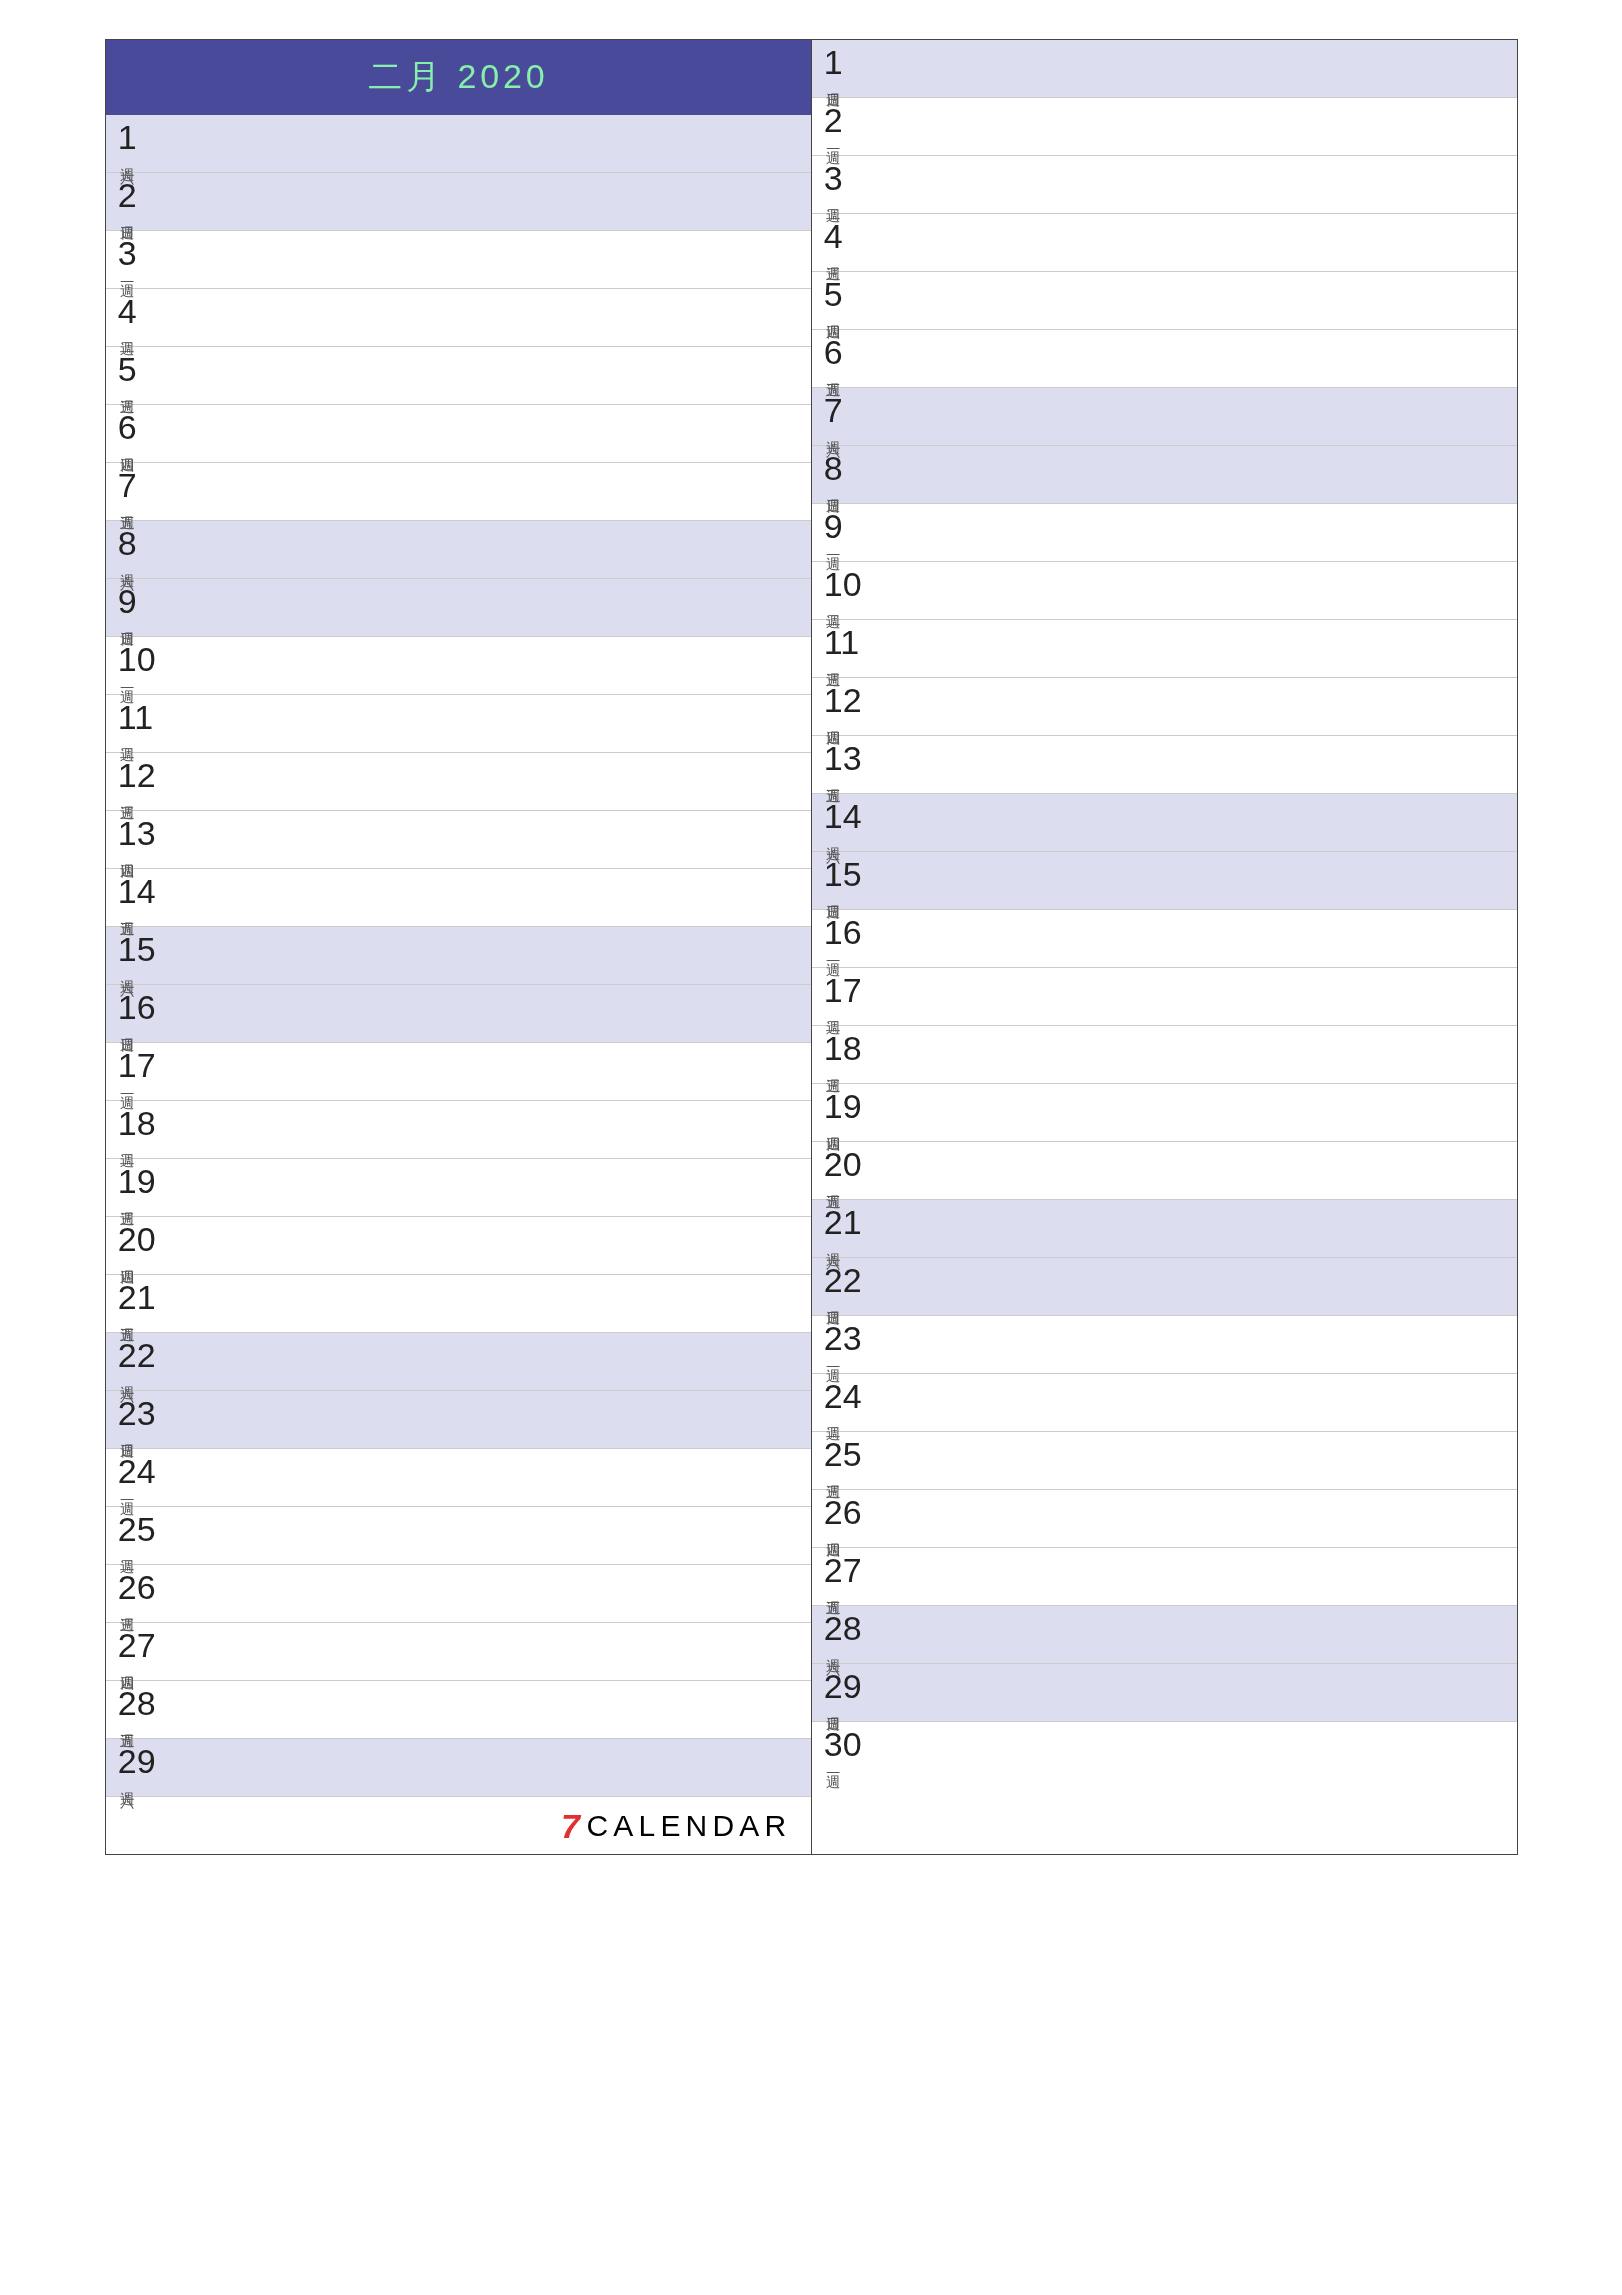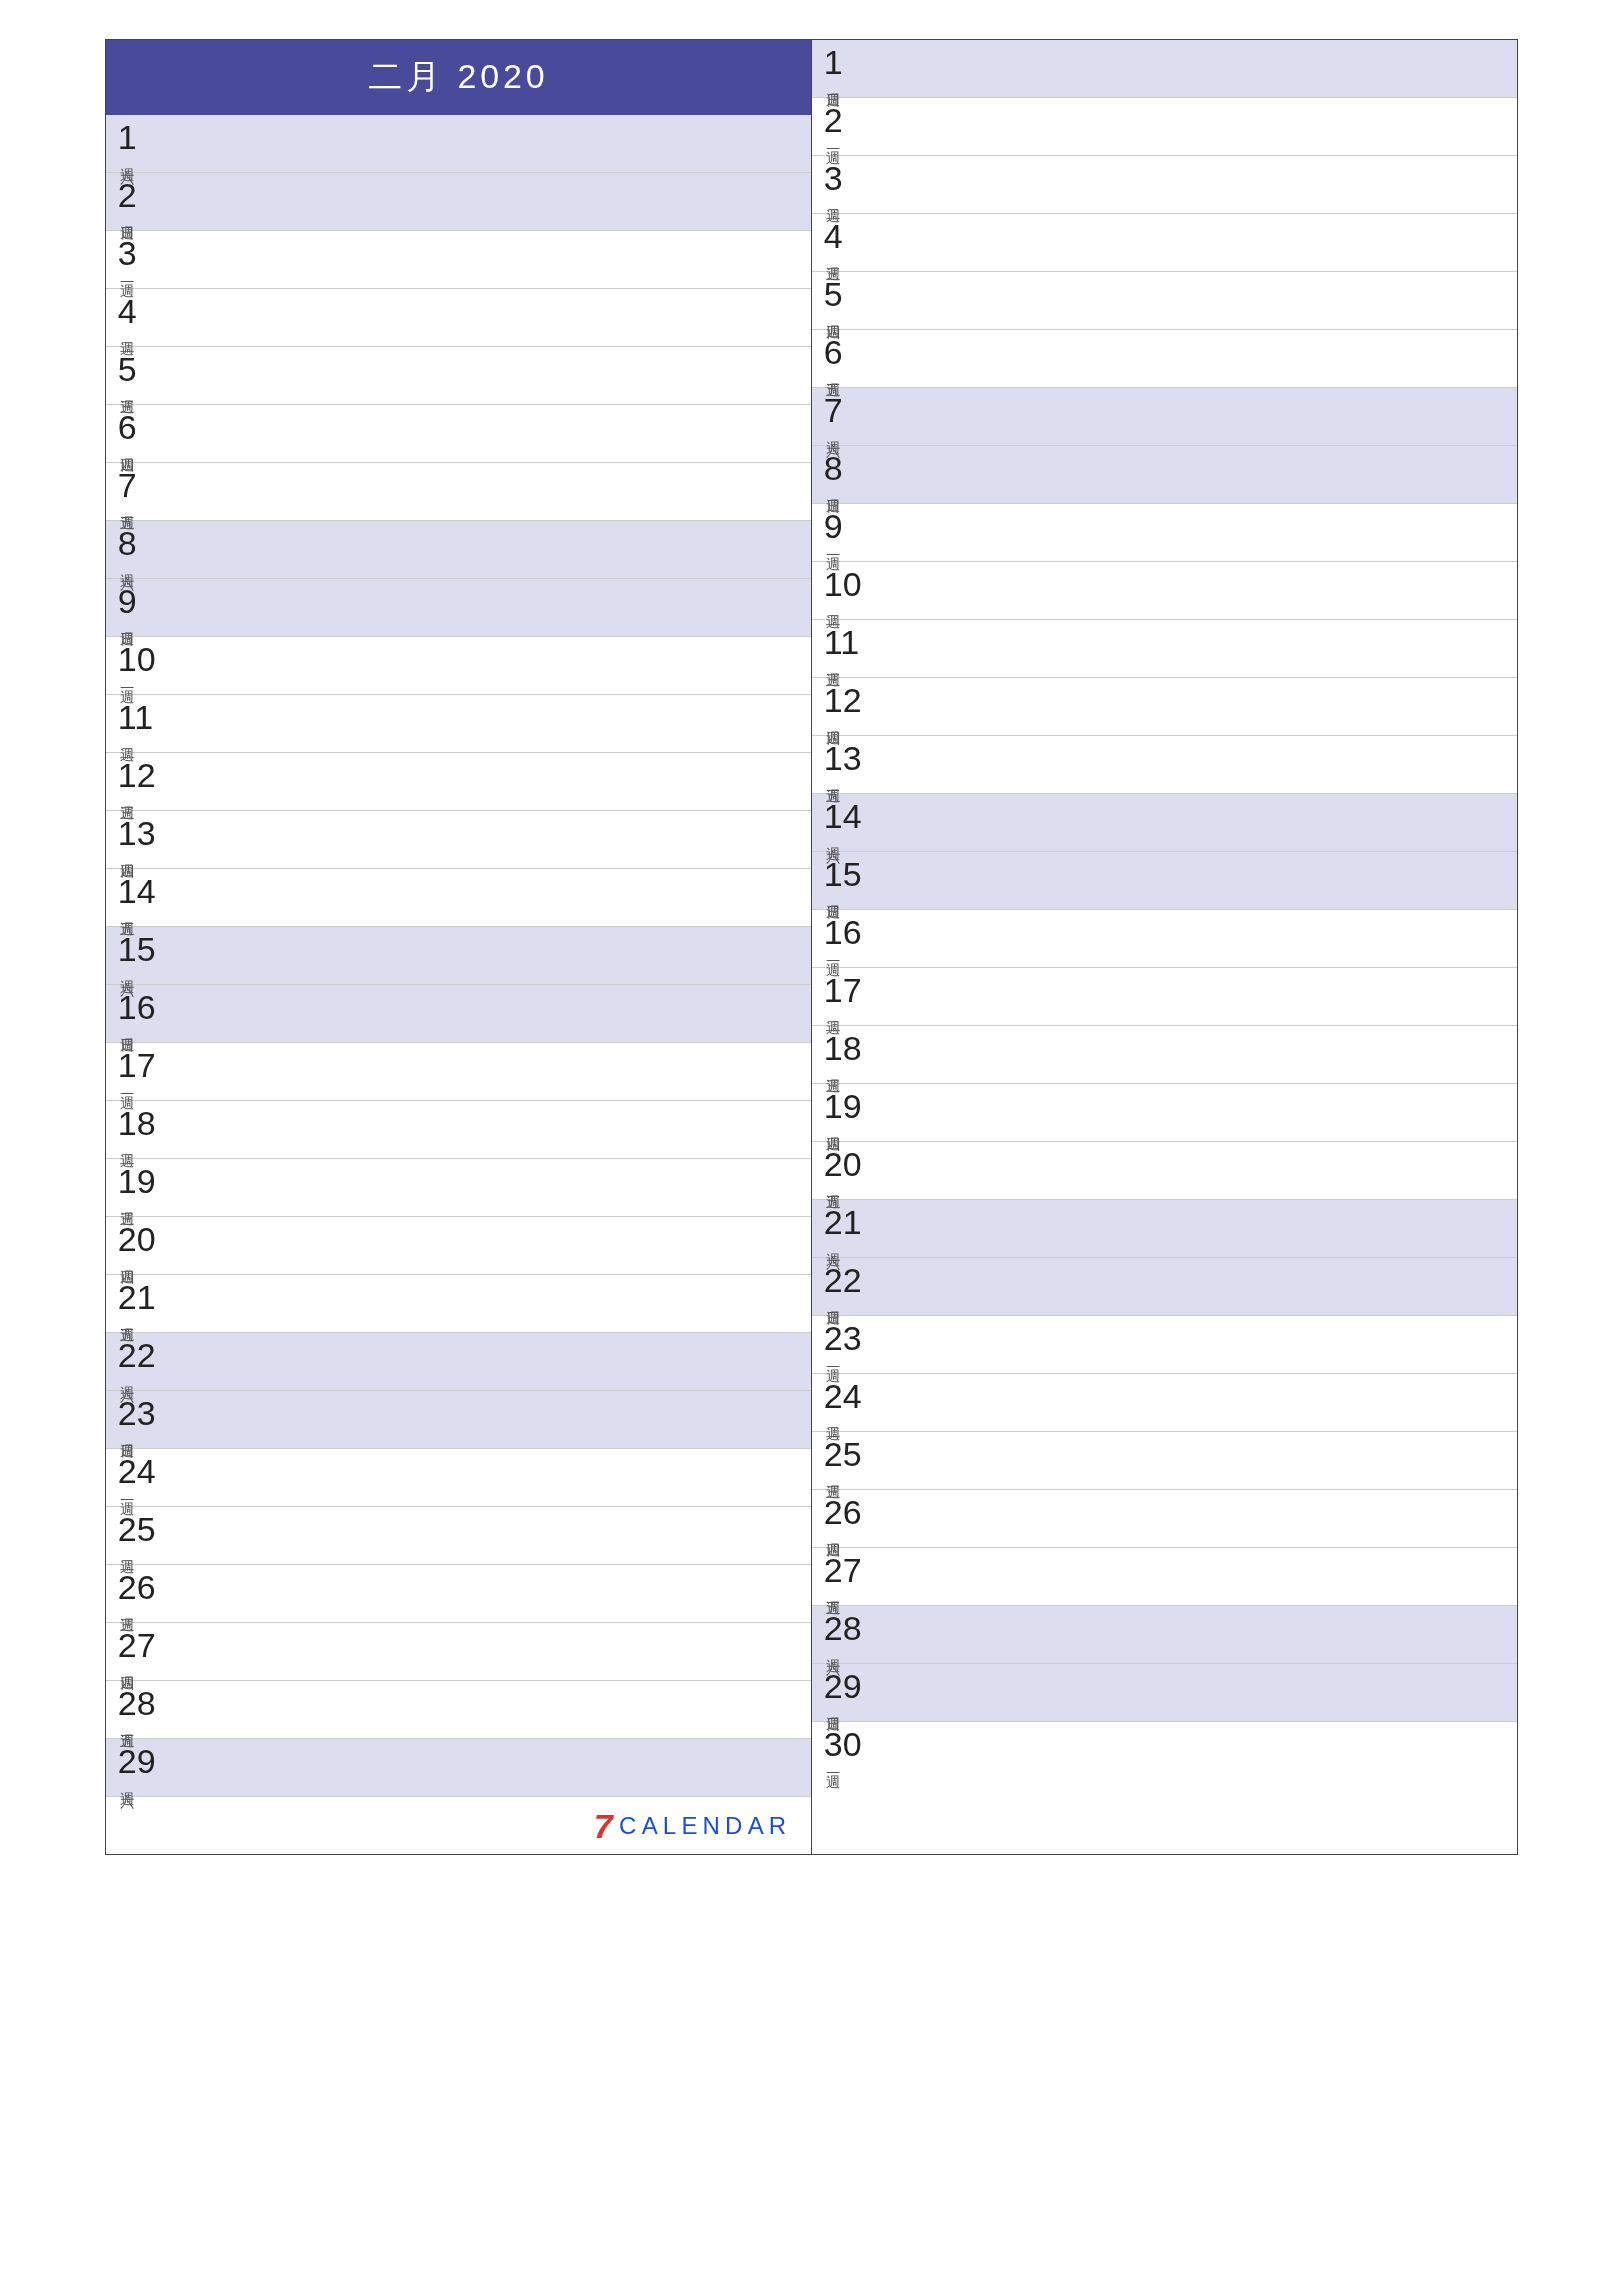--- a/index.html
+++ b/index.html
@@ -18,21 +18,21 @@
     }
     .month-col {
       flex: 1;
       border-right: 1.3px solid #444;
     }
     .month-col:last-child {
       border-right: none;
     }
     .month-header {
       background: #4a4a9a;
-      color: #ffffff;
+      color: #86efac;
       text-align: center;
       font-size: 34px;
       font-weight: normal;
       padding: 14.4px 0;
       letter-spacing: 3.9px;
     }
     .day-row {
       display: flex;
       flex-direction: row;
       border-bottom: 0.7px solid #ccc;
@@ -82,23 +82,23 @@
       gap: 6.5px;
     }
     .brand-seven {
       color: #e03030;
       font-size: 34px;
       font-weight: bold;
       font-style: italic;
       line-height: 1;
     }
     .brand-text {
-      font-size: 24px;
+      font-size: 30px;
       letter-spacing: 5.2px;
-      color: #1d4ed8;
+      color: #000000;
       font-weight: 500;
     }
   </style>
 </head>
 <body>
 
 <div class="calendar-wrapper" id="cal">
     <div class="month-col">
       <div class="month-header">二月  2020</div>
       <div class="day-row weekend">

